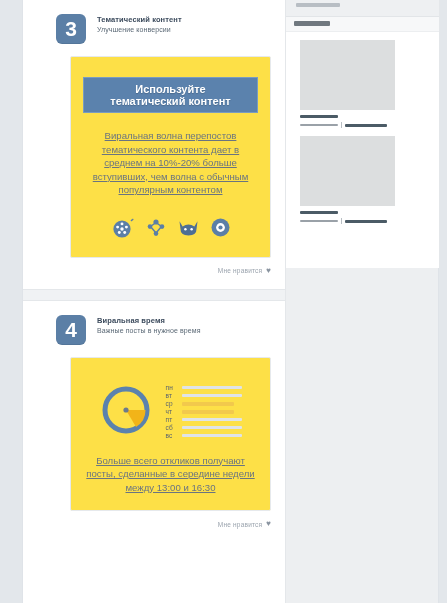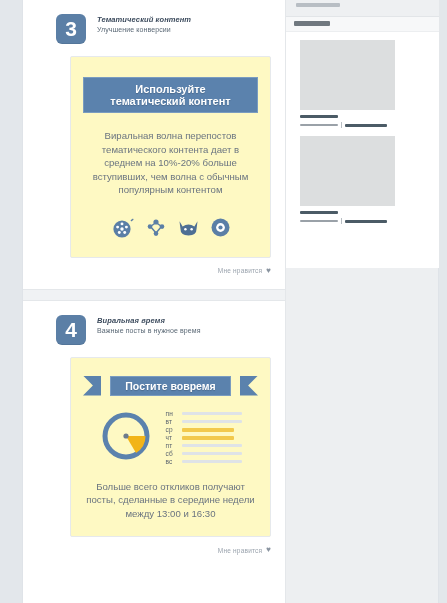--- a/index.html
+++ b/index.html
@@ -71,32 +71,31 @@
   .head-text {
     margin-left: 11px;
     padding-top: 1px;
   }
   .head-title {
     font-size: 7.5px;
     font-weight: bold;
     color: #3b4a5c;
     line-height: 10px;
     letter-spacing: .1px;
-    font-style: italic;
   }
   .head-sub {
     font-size: 7px;
     color: #5a6875;
     line-height: 10px;
     letter-spacing: .1px;
   }
   
   .card {
     margin: 12px 14px 0 47px;
-    background: #fef9c3;
+    background: #fde047;
     border: 1px solid #e6e9ec;
     border-radius: 2px;
     padding: 14px 10px 16px 10px;
     box-sizing: border-box;
   }
   
   .ribbon {
     position: relative;
     height: 44px;
     margin: 2px 2px 0 2px;
@@ -140,20 +139,21 @@
     padding: 3px 14px;
     font-size: 10.5px;
   }
   .card-body {
     margin-top: 12px;
     font-size: 9.6px;
     line-height: 13.5px;
     color: #6a7480;
     text-align: center;
     padding: 0 4px;
+    text-decoration: underline;
   }
   .card-body.lower { margin-top: 14px; }
   
   .icon-row {
     margin-top: 18px;
     display: flex;
     align-items: center;
     justify-content: center;
     gap: 12px;
     height: 26px;
@@ -377,25 +377,20 @@
       <div class="post-head">
         <div class="numbox">4</div>
         <div class="head-text">
           <div class="head-title">Виральная время</div>
           <div class="head-sub">Важные посты в нужное время</div>
         </div>
       </div>
 
       <div class="card">
 
-        <div class="ribbon small">
-          <div class="ribbon-tail left"></div>
-          <div class="ribbon-tail right"></div>
-          <div class="ribbon-body">Постите вовремя</div>
-        </div>
 
         <div class="chart-wrap">
 
           <span class="donut">
             <svg width="52" height="52" viewBox="0 0 52 52">
               <circle cx="26" cy="26" r="21" fill="none" stroke="#5b82ad" stroke-width="5"></circle>
               <path d="M26 26 L45.5 26 A19.5 19.5 0 0 1 36 42.9 Z" fill="#f2b418"></path>
               <circle cx="26" cy="26" r="2.6" fill="#6c7b8c"></circle>
             </svg>
           </span>

